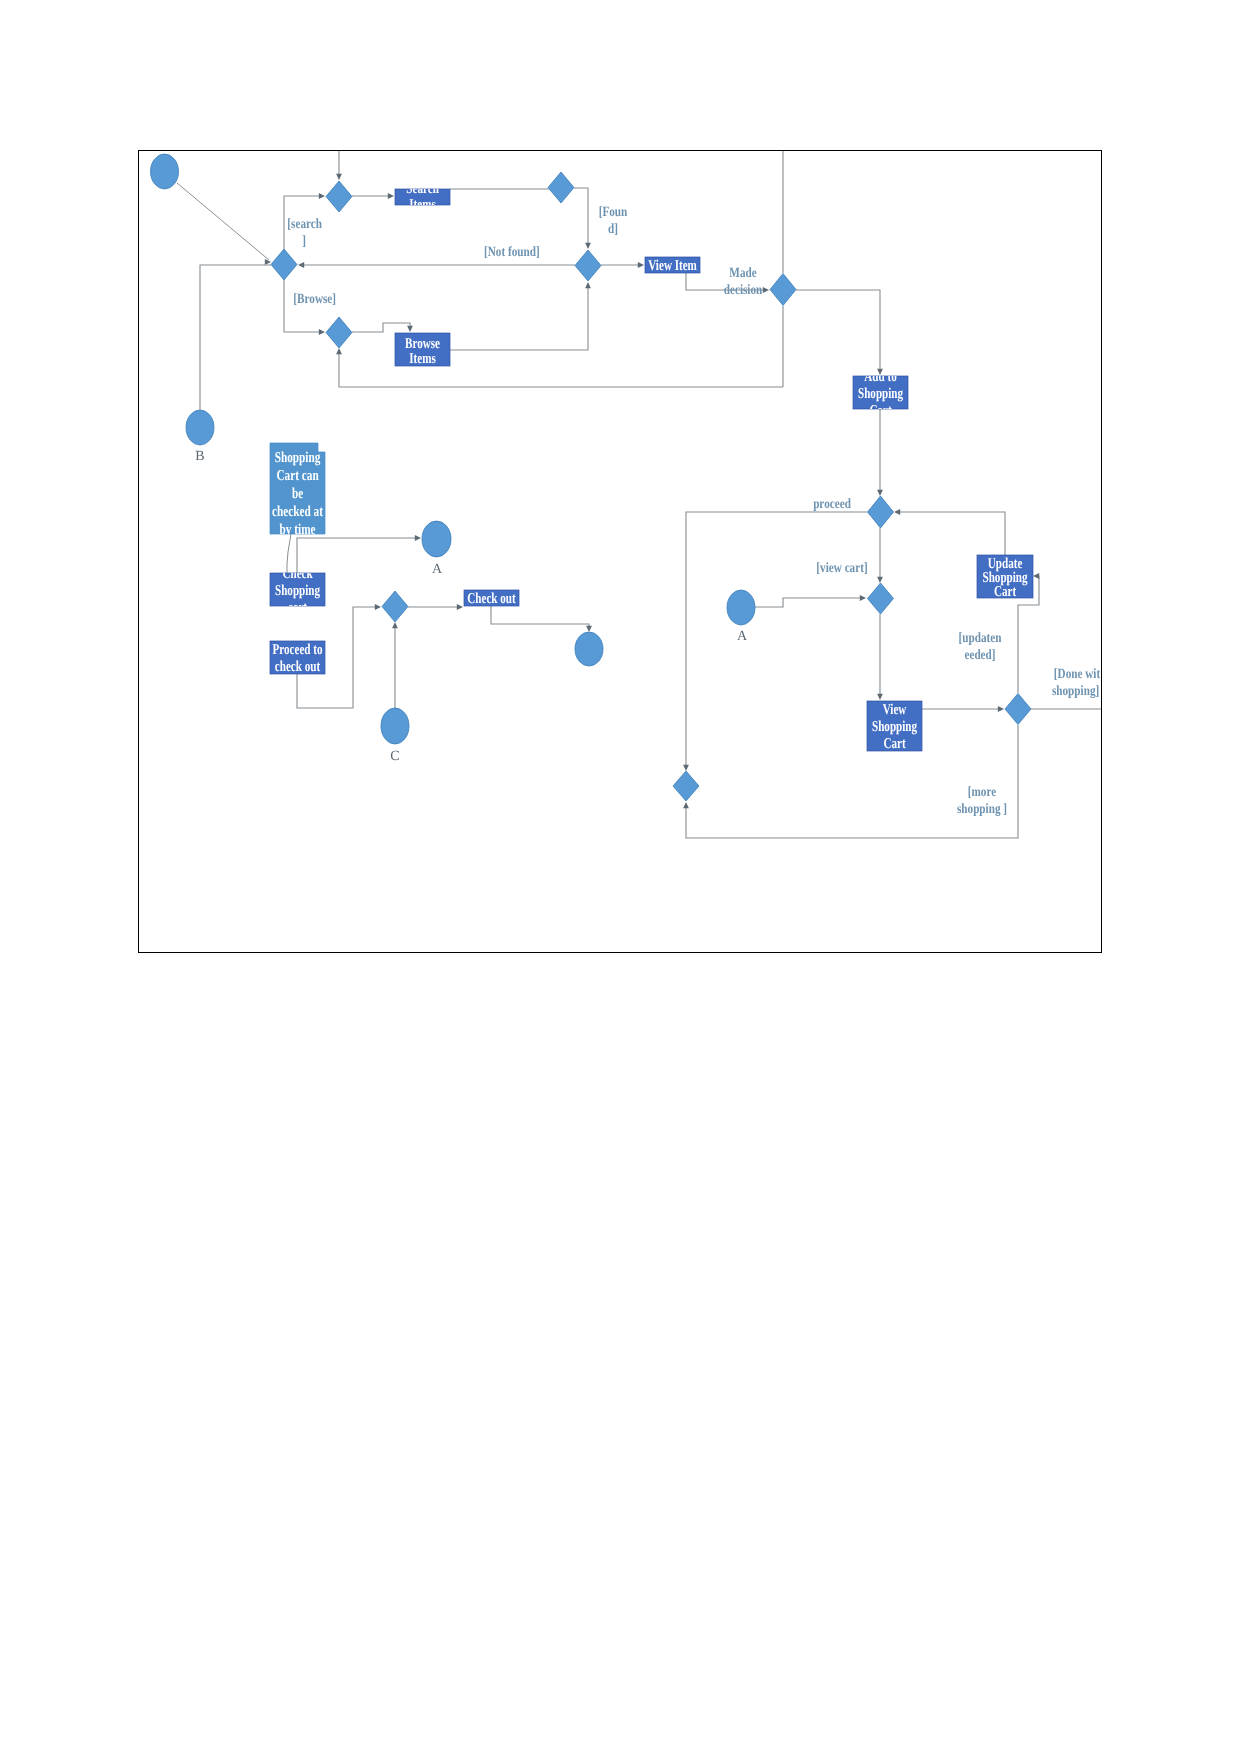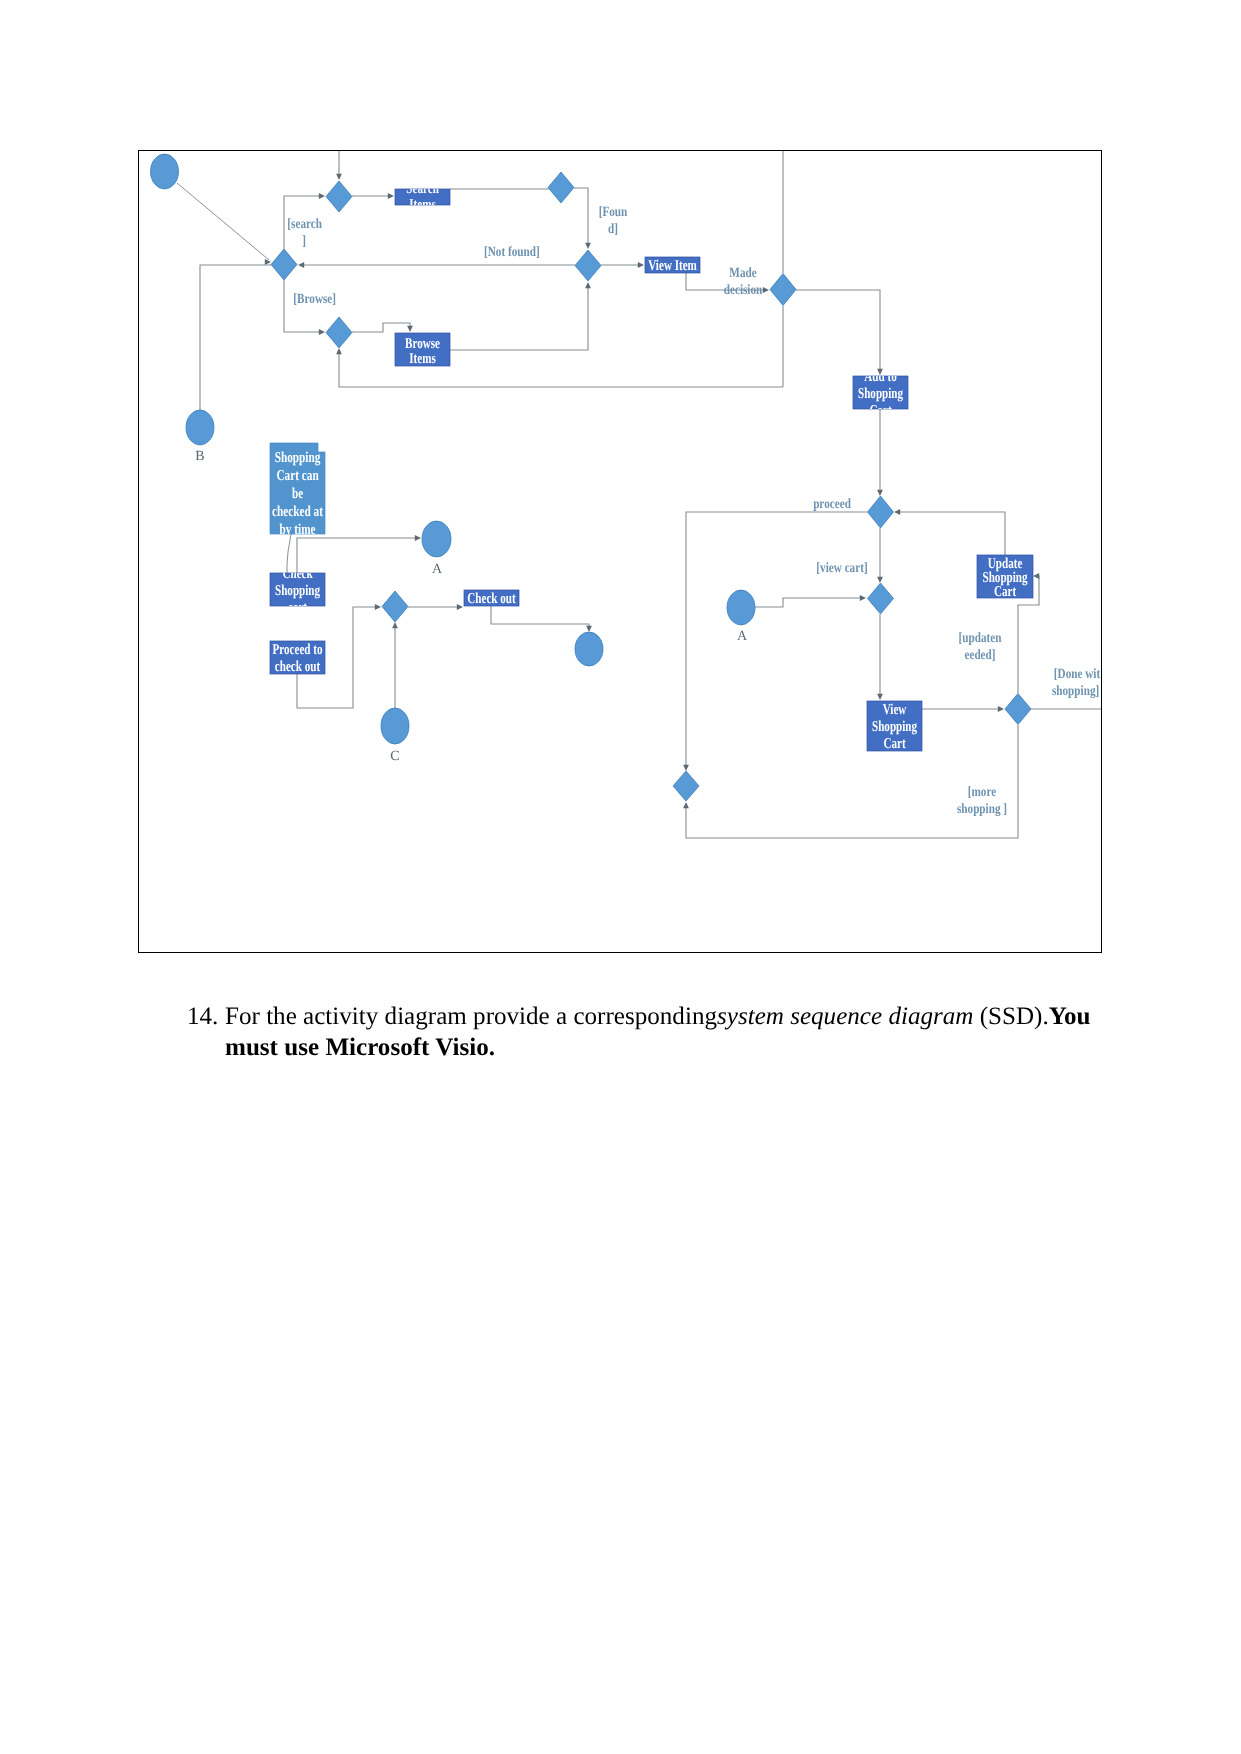--- a/index.html
+++ b/index.html
@@ -1,18 +1,18 @@
 <!DOCTYPE html>
 <html><head>
 <meta charset="utf-8">
 <title>Activity Diagram Question</title>
 <style>
   html,body{margin:0;padding:0;background:#fff;}
   body{width:1241px;height:1754px;font-family:"Liberation Serif",serif;-webkit-font-smoothing:antialiased;text-rendering:geometricPrecision;}
-  #page{position:relative;width:1241px;height:1754px;overflow:hidden;background:#fff;}
+  #page{position:relative;width:1241px;height:1754px;overflow:hidden;background:#fff;text-align:center;}
   #diagram-frame{position:absolute;left:138px;top:150px;width:964px;height:803px;
       border:1.6px solid #000;box-sizing:border-box;background:#fff;overflow:hidden;}
   #diagram-svg{position:absolute;left:-138px;top:-150px;}
   .conn{fill:none;stroke:#878d92;stroke-width:1.1;}
   .arrowhd{fill:#5d6a73;stroke:none;}
   .noteline{fill:none;stroke:#7b8288;stroke-width:0.9;}
   .connthin{fill:none;stroke:#6d747a;stroke-width:0.8;}
   .act{fill:#426ec3;stroke:#2e51a3;stroke-width:0.7;}
   .nodefill{fill:#589ad6;stroke:#3a7cb8;stroke-width:0.8;}
   .notefill{fill:#5295ce;stroke:#4489c4;stroke-width:0.7;}
@@ -225,18 +225,14 @@
   </g>
   <g>
     <text x="199" y="459" class="conntxt">B</text>
     <text x="436" y="572" class="conntxt">A</text>
     <text x="394" y="759" class="conntxt">C</text>
     <text x="741" y="639" class="conntxt">A</text>
   </g>
     </svg>
   </div>
 
-  <div id="question">
-    <span class="qnum">14.</span>
-    <div class="qbody"><span>For the activity diagram provide a corresponding</span><span class="it">system sequence diagram</span><span> (SSD).</span><span class="bd">You must use Microsoft Visio.</span></div>
-  </div>
 
 </div>
 
 </body></html>

